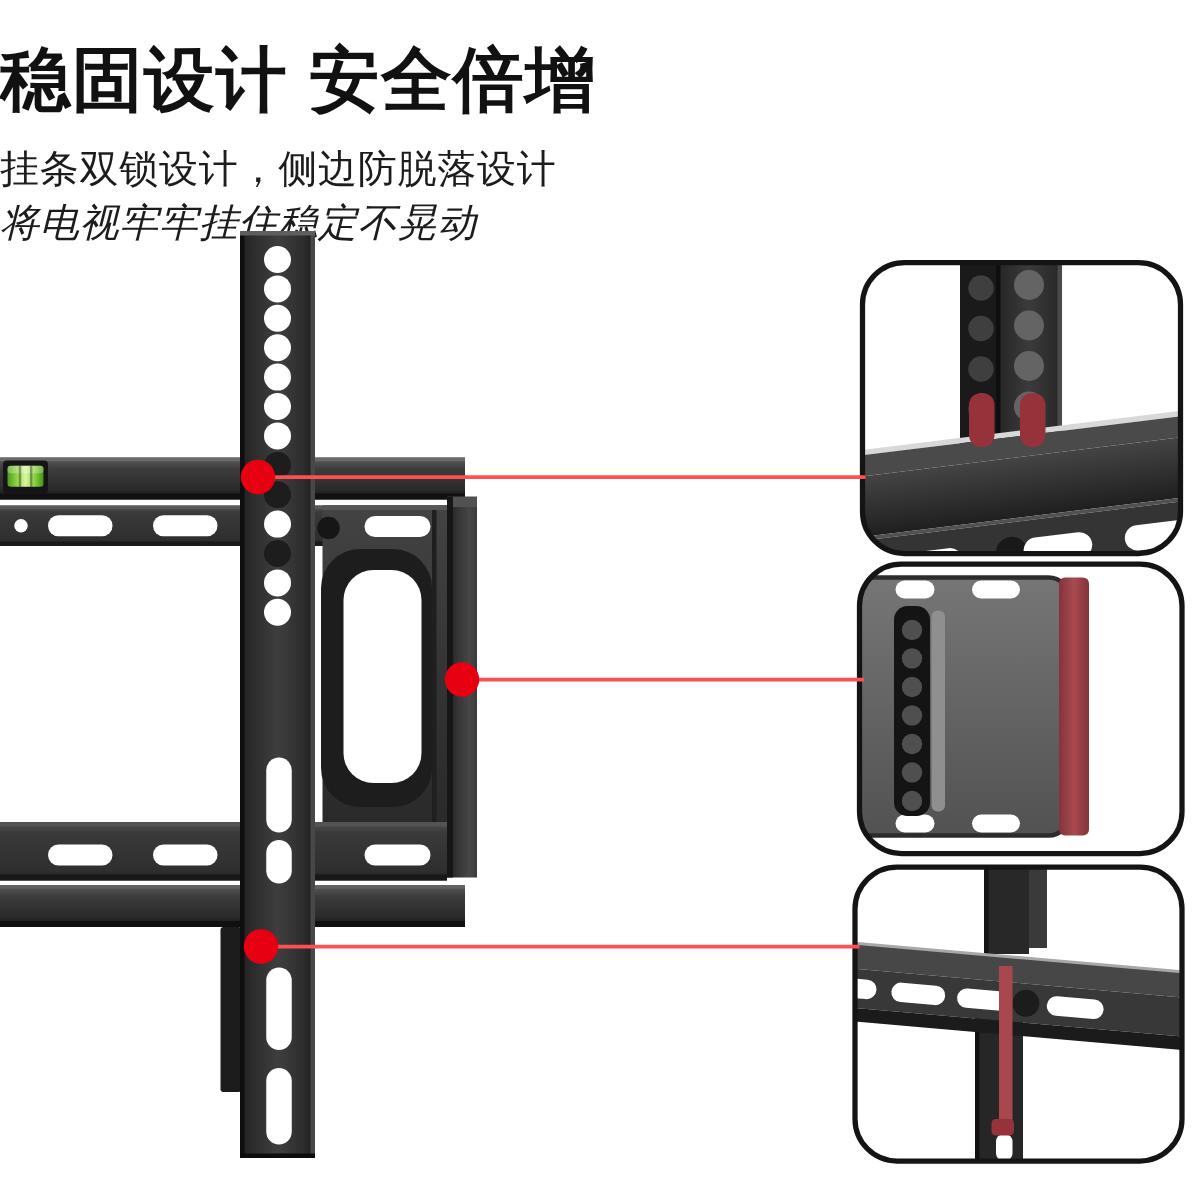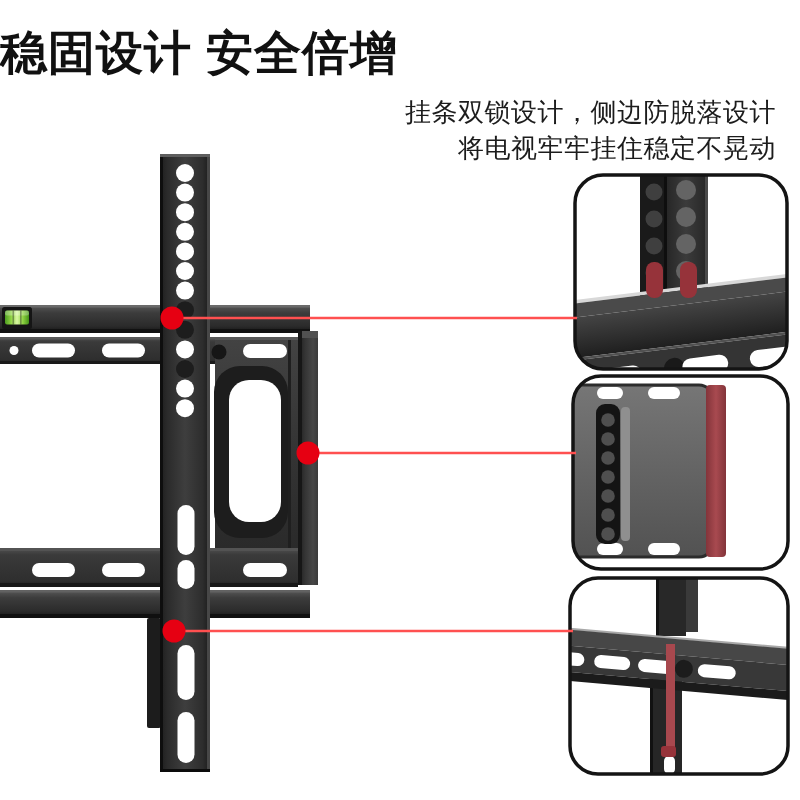--- a/index.html
+++ b/index.html
@@ -11,25 +11,25 @@
   body{
     width:800px;height:800px;position:relative;overflow:hidden;
     background:var(--background);
     font-family:"Liberation Sans","DejaVu Sans",sans-serif;
   }
   .title{
     position:absolute;top:22px;left:0;width:800px;text-align:left;
     font-size:47px;font-weight:800;color:var(--text-primary);letter-spacing:1px;
   }
   .sub{
-    position:absolute;left:0;width:776px;text-align:right;
+    position:absolute;left:0;width:776px;text-align:left;
     font-size:26px;font-weight:500;color:#1c1c1c;letter-spacing:.5px;
   }
   .sub1{top:95px;}
-  .sub2{top:131px;}
+  .sub2{top:131px;font-style:italic;}
   svg{position:absolute;top:0;left:0;}
   .cline{stroke:var(--connector-red);stroke-width:2.5px;}
   .dot{fill:var(--accent-red);}
   .hookred{fill:var(--lock-red);}
   .stripered{fill:var(--lock-red-light);}
   .panel-border{fill:none;stroke:#141414;stroke-width:3.5px;}
 </style>
 </head>
 <body>
 

